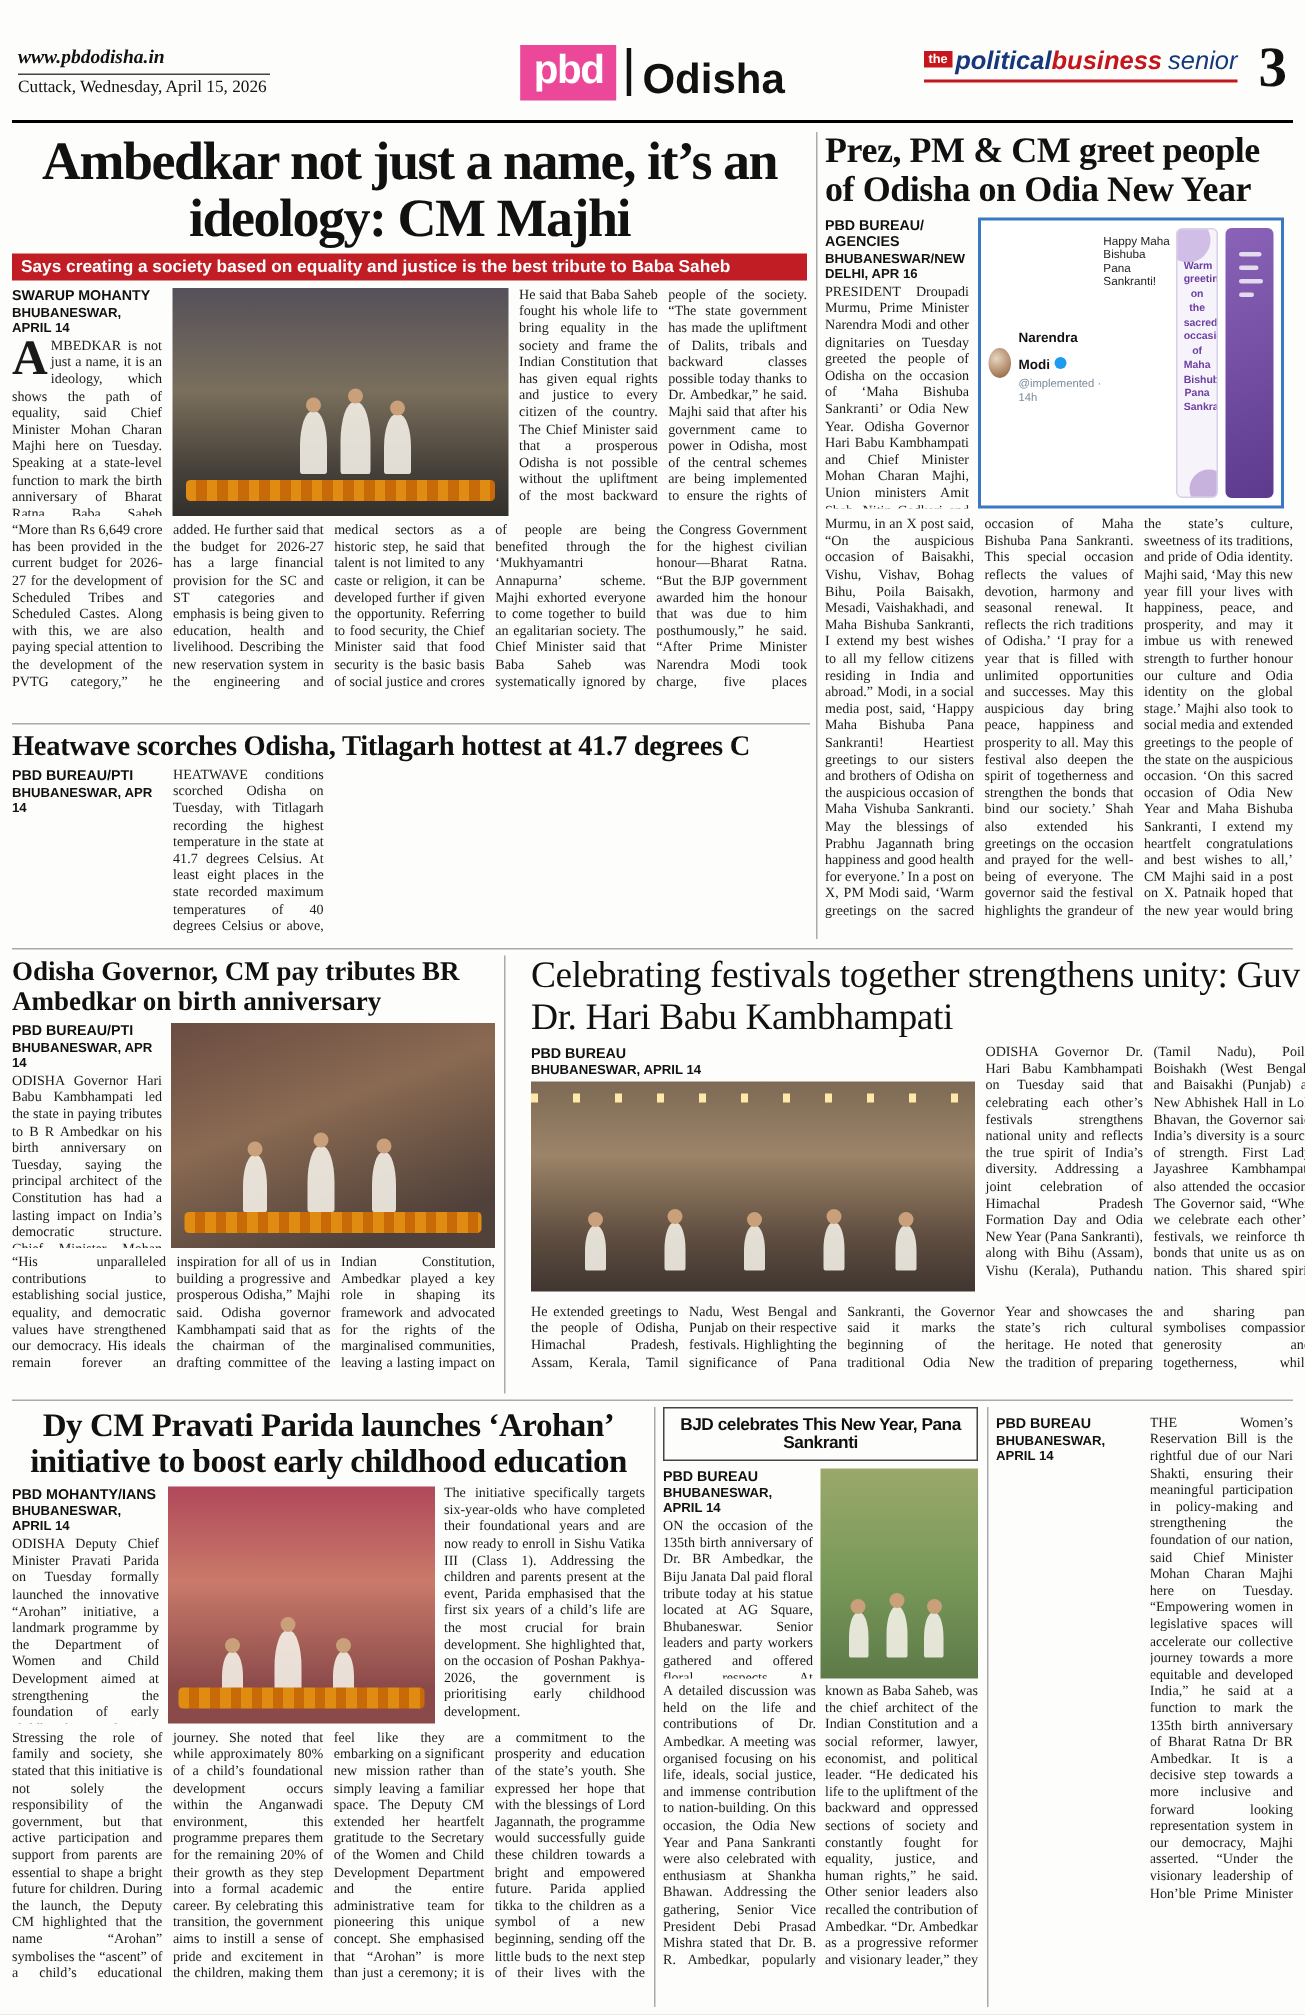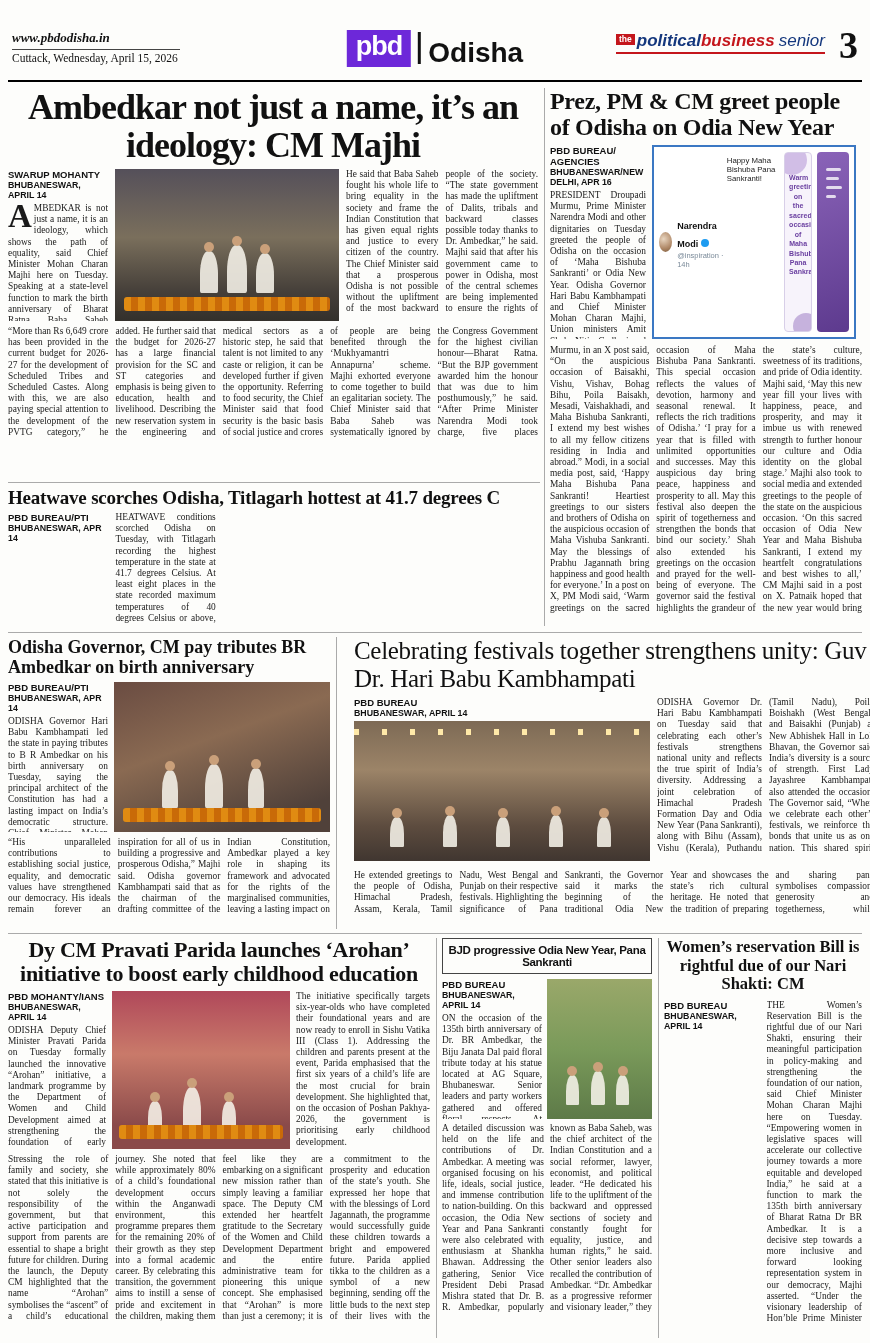--- a/index.html
+++ b/index.html
@@ -6,21 +6,21 @@
   .page { position:relative; width:870px; height:1343px; margin:0 auto; background:#fdfdfb;
           font-family:"Liberation Serif", serif; color:#111; overflow:hidden; }
 
   
   .mh-left { position:absolute; left:12px; top:30px; }
   .site-url { font-style:italic; font-weight:bold; font-size:13px; }
   .mh-minirule { width:168px; border-top:1px solid #444; margin:3px 0 2px; }
   .place-date { font-size:11.5px; }
   .mh-center { position:absolute; left:50%; top:27px; transform:translateX(-50%);
                display:flex; align-items:center; gap:7px; }
-  .logo-pbd { background:#6d28d9; color:#fff; font-family:"Liberation Sans",sans-serif;
+  .logo-pbd { background:#ec4899; color:#fff; font-family:"Liberation Sans",sans-serif;
               font-weight:bold; font-size:27px; padding:1px 9px 5px; letter-spacing:-1px; }
   .logo-sep { width:3px; height:32px; background:#111; }
   .logo-region { font-family:"Liberation Sans",sans-serif; font-weight:bold; font-size:28px;margin-top:10px; }
   .mh-right { position:absolute; right:12px; top:26px; display:flex; align-items:flex-start; gap:14px; }
   .brand { font-family:"Liberation Sans",sans-serif; line-height:1; padding-top:6px; }
   .brand-the { background:#c4161c; color:#fff; font-size:8.5px; font-weight:bold;
                padding:1px 3px; display:inline-block; margin-right:2px; vertical-align:4px; }
   .brand-political { color:#14377d; font-style:italic; font-weight:bold; font-size:17px; }
   .brand-business { color:#c4161c; font-style:italic; font-weight:bold; font-size:17px; }
   .brand-daily { color:#14377d; font-style:italic; font-size:17px; margin-left:4px; }
@@ -162,20 +162,21 @@
   <div class="vdiv" style="left:544px;top:88px;width:1px;height:538px"></div>
   <div class="hdiv" style="left:8px;top:482px;width:532px;height:1px"></div>
   <div class="hdiv" style="left:8px;top:632px;width:854px;height:1px"></div>
   <div class="vdiv" style="left:336px;top:637px;width:1px;height:292px"></div>
   <div class="hdiv" style="left:8px;top:933px;width:854px;height:1px"></div>
   <div class="vdiv" style="left:436px;top:938px;width:1px;height:400px"></div>
   <div class="vdiv" style="left:658px;top:938px;width:1px;height:400px"></div>
 
   <div class="art" id="art-ambedkar">
     <div class="h1">Ambedkar not just a name, it’s an ideology: CM Majhi</div>
+    <div class="kicker">Says creating a society based on equality and justice is the best tribute to Baba Saheb</div>
     <div class="a1-top">
       <div class="a1-col1">
         <div class="byl">SWARUP MOHANTY</div>
         <div class="dtl">BHUBANESWAR, APRIL 14</div>
         <div class="bt dropcap">AMBEDKAR is not just a name, it is an ideology, which shows the path of equality, said Chief Minister Mohan Charan Majhi here on Tuesday. Speaking at a state-level function to mark the birth anniversary of Bharat Ratna Baba Saheb Bhimrao Ambedkar he said that the best tribute to Baba Saheb is the creation of a society based on equality and justice.</div>
       </div>
       <div class="photo a1-photo">
         <i class="fig" style="left:38%;bottom:28px;width:18px;height:42px"></i>
         <i class="fig" style="left:50%;bottom:28px;width:20px;height:48px"></i>
         <i class="fig" style="left:63%;bottom:28px;width:18px;height:40px"></i>
@@ -192,21 +193,21 @@
       <div class="a2-col1">
         <div class="byl">PBD BUREAU/ AGENCIES</div>
         <div class="dtl">BHUBANESWAR/NEW DELHI, APR 16</div>
         <div class="bt">PRESIDENT Droupadi Murmu, Prime Minister Narendra Modi and other dignitaries on Tuesday greeted the people of Odisha on the occasion of ‘Maha Bishuba Sankranti’ or Odia New Year. Odisha Governor Hari Babu Kambhampati and Chief Minister Mohan Charan Majhi, Union ministers Amit Shah, Nitin Gadkari and Dharmendra Pradhan, and Leader of Opposition in the state assembly, Naveen Patnaik, also extended their greetings.</div>
       </div>
       <div class="tweet">
         <div class="tw-head">
           <div class="tw-avatar"></div>
           <div>
             <div><span class="tw-name">Narendra Modi</span><span class="tw-badge"></span></div>
-            <div class="tw-handle">@inspiration · 14h</div>
+            <div class="tw-handle">@implemented · 14h</div>
           </div>
         </div>
         <div class="tw-text">Happy Maha Bishuba Pana Sankranti!</div>
         <div class="tw-cards">
           <div class="tw-card-left">
             <div class="tw-card-text">Warm greetings on the sacred occasion of Maha Bishuba Pana Sankranti</div>
           </div>
           <div class="tw-card-right">
             <i class="tw-bar w1"></i>
             <i class="tw-bar w2"></i>
@@ -279,38 +280,37 @@
         <i class="fig" style="left:40%;bottom:18px;width:18px;height:44px"></i>
         <i class="fig" style="left:62%;bottom:18px;width:14px;height:30px"></i>
         <div class="garland"></div>
       </div>
       <div class="a6-col3 bt">The initiative specifically targets six-year-olds who have completed their foundational years and are now ready to enroll in Sishu Vatika III (Class 1). Addressing the children and parents present at the event, Parida emphasised that the first six years of a child’s life are the most crucial for brain development. She highlighted that, on the occasion of Poshan Pakhya- 2026, the government is prioritising early childhood development.</div>
     </div>
     <div class="a6-rest bt">Stressing the role of family and society, she stated that this initiative is not solely the responsibility of the government, but that active participation and support from parents are essential to shape a bright future for children. During the launch, the Deputy CM highlighted that the name “Arohan” symbolises the “ascent” of a child’s educational journey. She noted that while approximately 80% of a child’s foundational development occurs within the Anganwadi environment, this programme prepares them for the remaining 20% of their growth as they step into a formal academic career. By celebrating this transition, the government aims to instill a sense of pride and excitement in the children, making them feel like they are embarking on a significant new mission rather than simply leaving a familiar space. The Deputy CM extended her heartfelt gratitude to the Secretary of the Women and Child Development Department and the entire administrative team for pioneering this unique concept. She emphasised that “Arohan” is more than just a ceremony; it is a commitment to the prosperity and education of the state’s youth. She expressed her hope that with the blessings of Lord Jagannath, the programme would successfully guide these children towards a bright and empowered future. Parida applied tikka to the children as a symbol of a new beginning, sending off the little buds to the next step of their lives with the Arohan kit, blessings and encouragement. Reflecting the spirit of the initiative, the programme carries the tagline “Ujjwala Bhabisyat Pain Pade Agaku”, underscoring a collective step forward towards a brighter future for every child.</div>
   </div>
 
   <div class="art" id="art-bjd">
-    <div class="h7">BJD progressive Odia New Year, Pana Sankranti</div>
+    <div class="h7">BJD celebrates This New Year, Pana Sankranti</div>
     <div class="a7-top">
       <div class="a7-col1">
         <div class="byl">PBD BUREAU</div>
         <div class="dtl">BHUBANESWAR, APRIL 14</div>
         <div class="bt">ON the occasion of the 135th birth anniversary of Dr. BR Ambedkar, the Biju Janata Dal paid floral tribute today at his statue located at AG Square, Bhubaneswar. Senior leaders and party workers gathered and offered floral respects. At Shankha Bhawan, floral tributes were also offered to the portraits of Dr. B. R. Ambedkar and legendary leader Biju Patnaik.</div>
       </div>
       <div class="photo a7-photo">
         <i class="fig" style="left:18%;bottom:14px;width:13px;height:30px"></i>
         <i class="fig" style="left:42%;bottom:14px;width:14px;height:34px"></i>
         <i class="fig" style="left:66%;bottom:14px;width:13px;height:30px"></i>
       </div>
     </div>
     <div class="a7-rest bt">A detailed discussion was held on the life and contributions of Dr. Ambedkar. A meeting was organised focusing on his life, ideals, social justice, and immense contribution to nation-building. On this occasion, the Odia New Year and Pana Sankranti were also celebrated with enthusiasm at Shankha Bhawan. Addressing the gathering, Senior Vice President Debi Prasad Mishra stated that Dr. B. R. Ambedkar, popularly known as Baba Saheb, was the chief architect of the Indian Constitution and a social reformer, lawyer, economist, and political leader. “He dedicated his life to the upliftment of the backward and oppressed sections of society and constantly fought for equality, justice, and human rights,” he said. Other senior leaders also recalled the contribution of Ambedkar. “Dr. Ambedkar as a progressive reformer and visionary leader,” they said and emphasized the need to follow his ideals in the present times. On this occasion, Mayor Sulochana Das, Chinmaya Sahu, Ipsita Sahu, Ananta Narayan Jena, Dr. Debashish Marandi, Mahesh Sahu, Sumitra Jena, Sulata Deo, Lekhashree Samantsinghar, and Manmath Routray also spoke. Media Coordinator Dr. Priyabrata Majhi delivered the vote of thanks. Among others present were Sushanta Rout, Manasi Sundaray, Arshia Begum, Sofia Alam, Manoj Senapati, Arup Srichandan, Manoranjan Swain, Lagnadipa Mishra, Tabrez Alam, Padmaja Priyadarshini Jena, Bharat Lenka, Basanti Singh, Ila Swain, Parwan Parveen, Monalisa Gantayat, Pritinanda Routray, Renaja Mohanty, Jyotsnamayee Parida, Swarna Samal, Samyuktra Mohanty, Soumyaranjan Tripathy, Nilamadhab Mohanty, Chinmaya Panda, Amarjit Gajendra, Bhagirathi Mallik, Sanjay Sethi, Bikram Ranjit Patnaik, Sanjit Mohanty, Subhranshu Padhi, SK Nawaz and Abtav Alam Khan.</div>
   </div>
 
   <div class="art" id="art-resv">
-    <div class="h8">Women’s reservation Bill is rightful due of our Nari Shakti: CM</div>
     <div class="a8-body">
       <div class="byl">PBD BUREAU</div>
       <div class="dtl">BHUBANESWAR, APRIL 14</div>
       <div class="bt">THE Women’s Reservation Bill is the rightful due of our Nari Shakti, ensuring their meaningful participation in policy-making and strengthening the foundation of our nation, said Chief Minister Mohan Charan Majhi here on Tuesday. “Empowering women in legislative spaces will accelerate our collective journey towards a more equitable and developed India,” he said at a function to mark the 135th birth anniversary of Bharat Ratna Dr BR Ambedkar. It is a decisive step towards a more inclusive and forward looking representation system in our democracy, Majhi asserted. “Under the visionary leadership of Hon’ble Prime Minister Shri Narendra Modiji, this historic initiative reflects a strong national commitment to women-led development. It is imperative that we all come together to support and uphold this transformative reform,” he said.</div>
     </div>
   </div>
 
 </div>
 
 </body></html>

